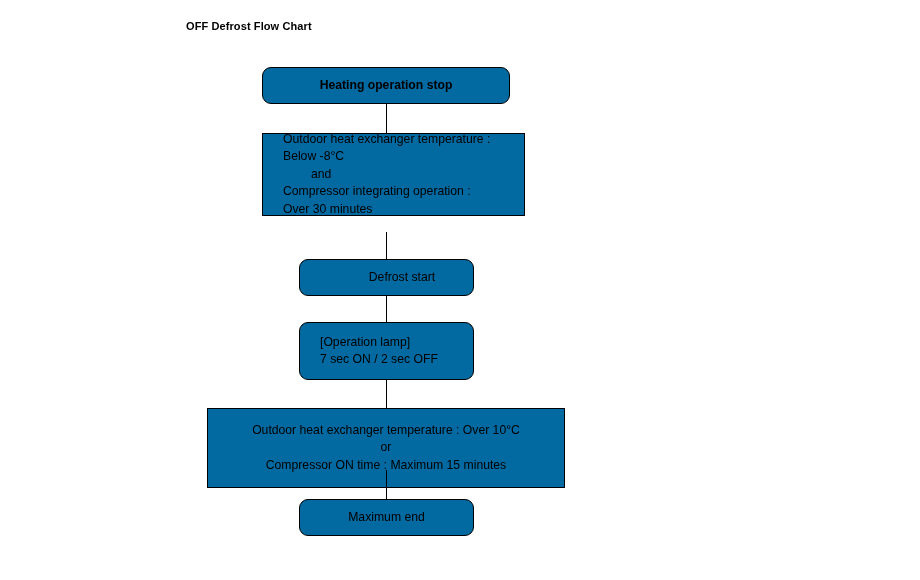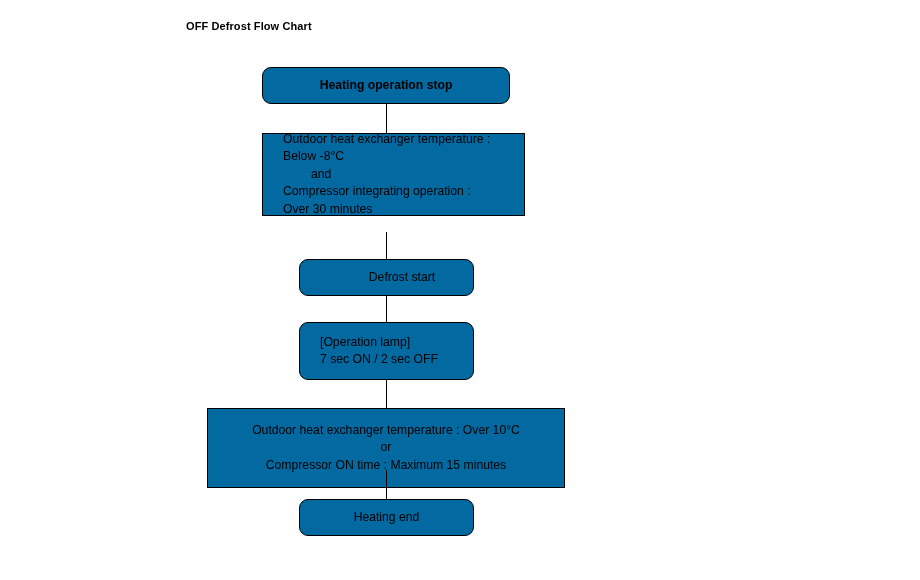--- a/index.html
+++ b/index.html
@@ -143,17 +143,17 @@
       <div class="line">Outdoor heat exchanger temperature : Over 10°C</div>
       <div class="line">or</div>
       <div class="line">Compressor ON time : Maximum 15 minutes</div>
     </div>
   </div>
 
   <div class="connector" id="conn-5"></div>
 
   <div class="node rounded align-center" id="node-defrost-end">
     <div class="lines">
-      <div class="line">Heating end</div>
+      <div class="line">Maximum end</div>
     </div>
   </div>
 
 </div>
 
 </body></html>

